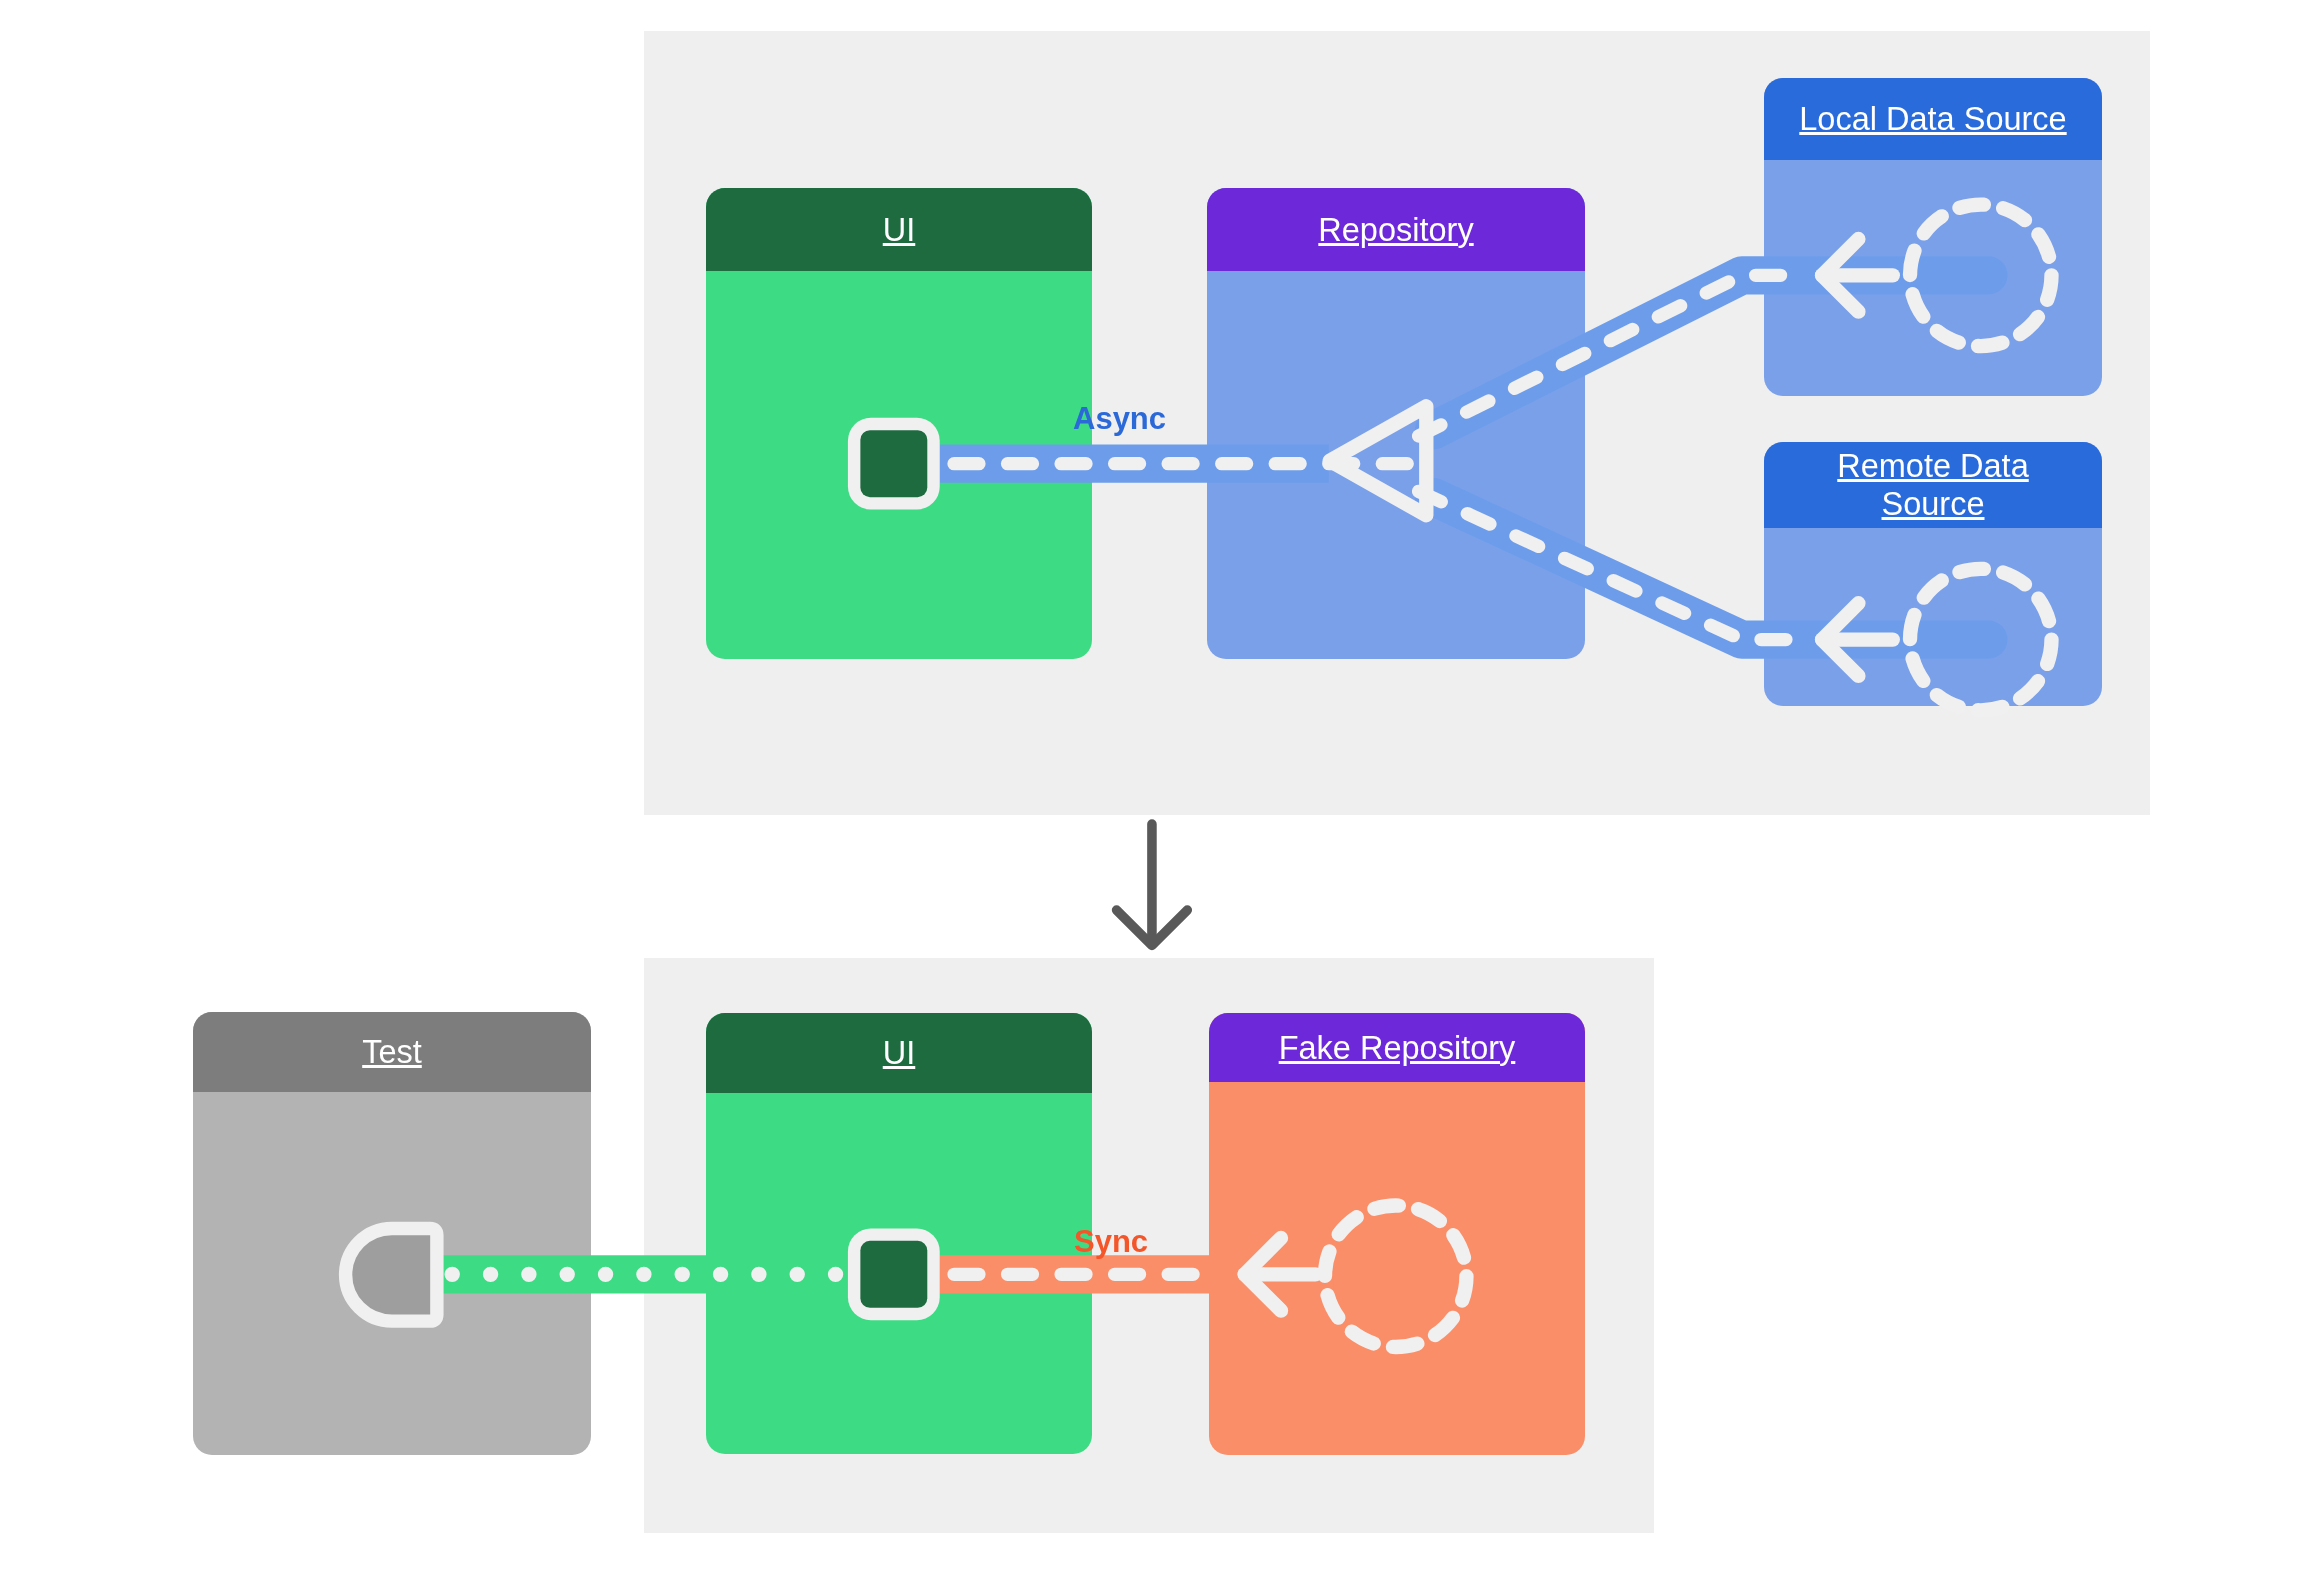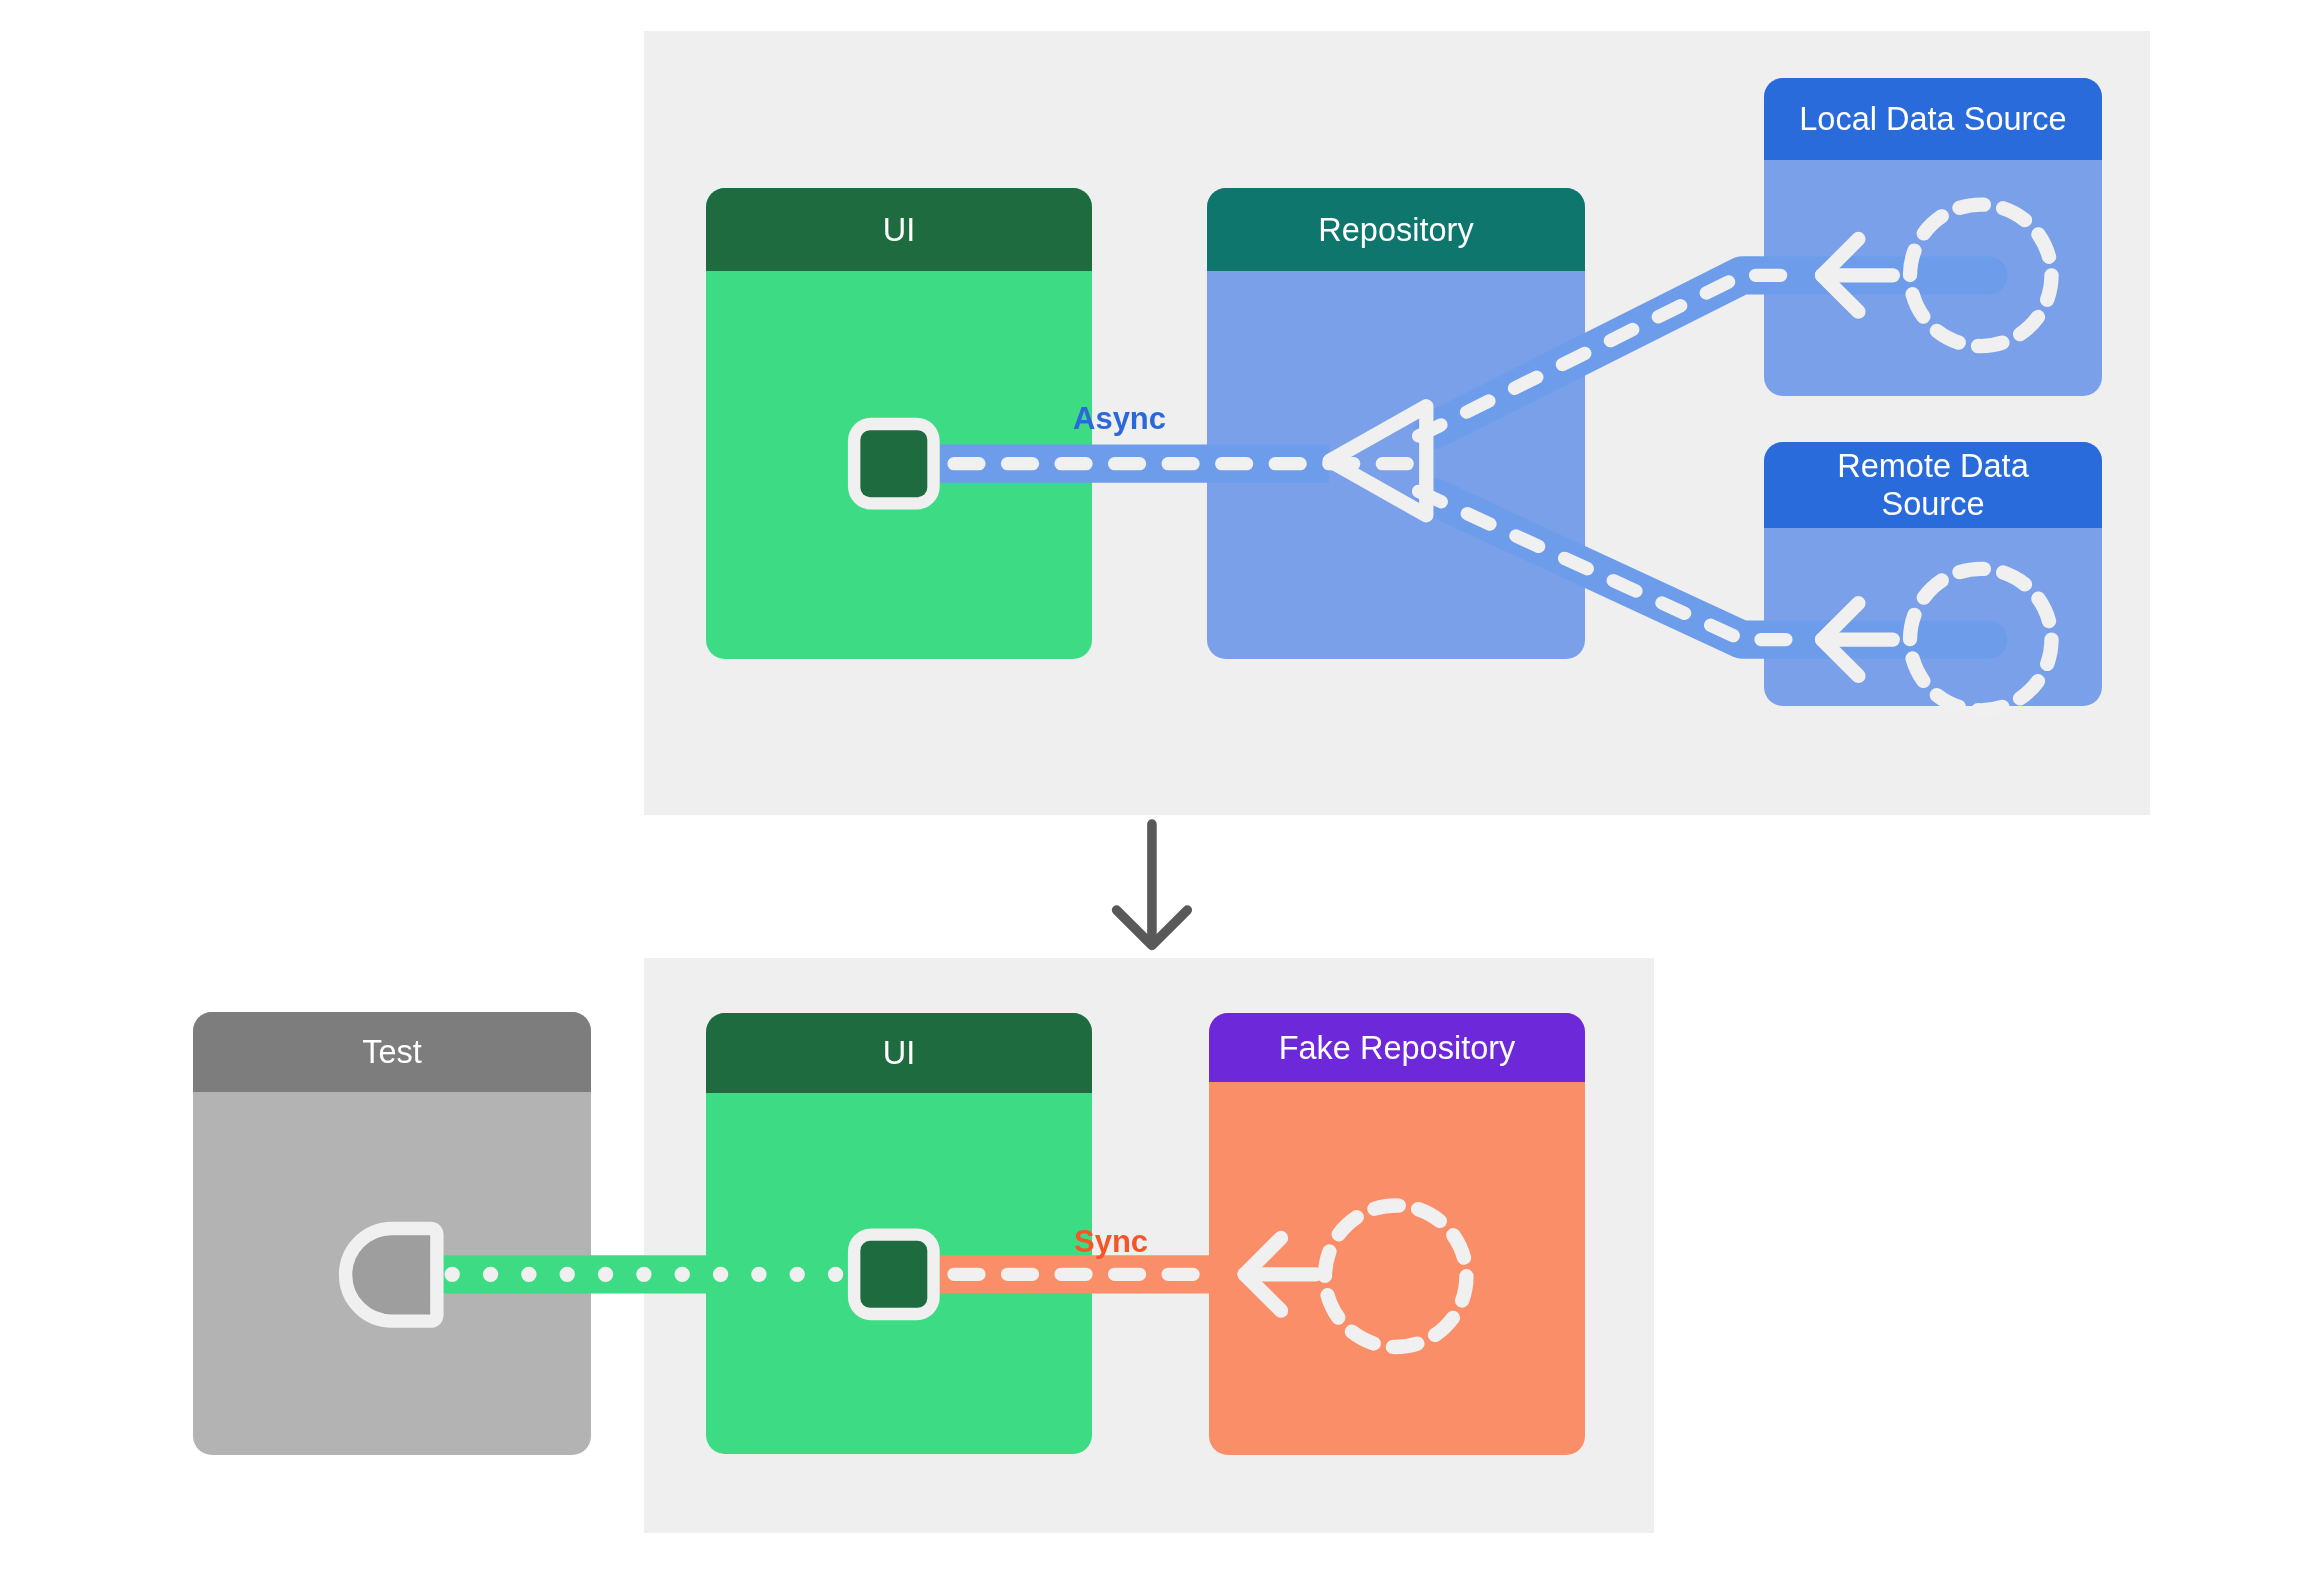--- a/index.html
+++ b/index.html
@@ -8,26 +8,26 @@
     font-family:"Liberation Sans", sans-serif;overflow:hidden;
   }
   .panel{position:absolute;background:#efefef;z-index:1;}
   .panel-top{left:644px;top:31px;width:1506px;height:784px;}
   .panel-bottom{left:644px;top:958px;width:1010px;height:575px;}
 
   .box{position:absolute;border-radius:19px;z-index:2;}
   .hdr{
     position:absolute;top:0;left:0;right:0;border-radius:19px 19px 0 0;
     display:flex;align-items:center;justify-content:center;text-align:center;
-    color:#ffffff;font-size:32.5px;line-height:38px;font-weight:400;
+    color:#ffffff;font-size:32.5px;line-height:38px;font-weight:400;text-decoration:underline;
   }
   .box-ui-top   {left:706px; top:188px; width:386px;height:471px;background:#3ddc84;}
   .box-ui-top   .hdr{height:83px;background:#1e6b40;}
   .box-repo     {left:1207px;top:188px; width:378px;height:471px;background:#7aa0ea;}
-  .box-repo     .hdr{height:83px;background:#0f766e;}
+  .box-repo     .hdr{height:83px;background:#6d28d9;}
   .box-local    {left:1764px;top:78px;  width:338px;height:318px;background:#7aa0ea;}
   .box-local    .hdr{height:82px;background:#2a6bdc;}
   .box-remote   {left:1764px;top:442px; width:338px;height:264px;background:#7aa0ea;}
   .box-remote   .hdr{height:86px;background:#2a6bdc;padding:0 34px;}
   .box-test     {left:193px; top:1012px;width:398px;height:443px;background:#b3b3b3;}
   .box-test     .hdr{height:80px;background:#7d7d7d;}
   .box-ui-bottom{left:706px; top:1013px;width:386px;height:441px;background:#3ddc84;}
   .box-ui-bottom.hdr-wrap .hdr, .box-ui-bottom .hdr{height:80px;background:#1e6b40;}
   .box-fake     {left:1209px;top:1013px;width:376px;height:442px;background:#fa8e68;}
   .box-fake     .hdr{height:69px;background:#6d28d9;}

